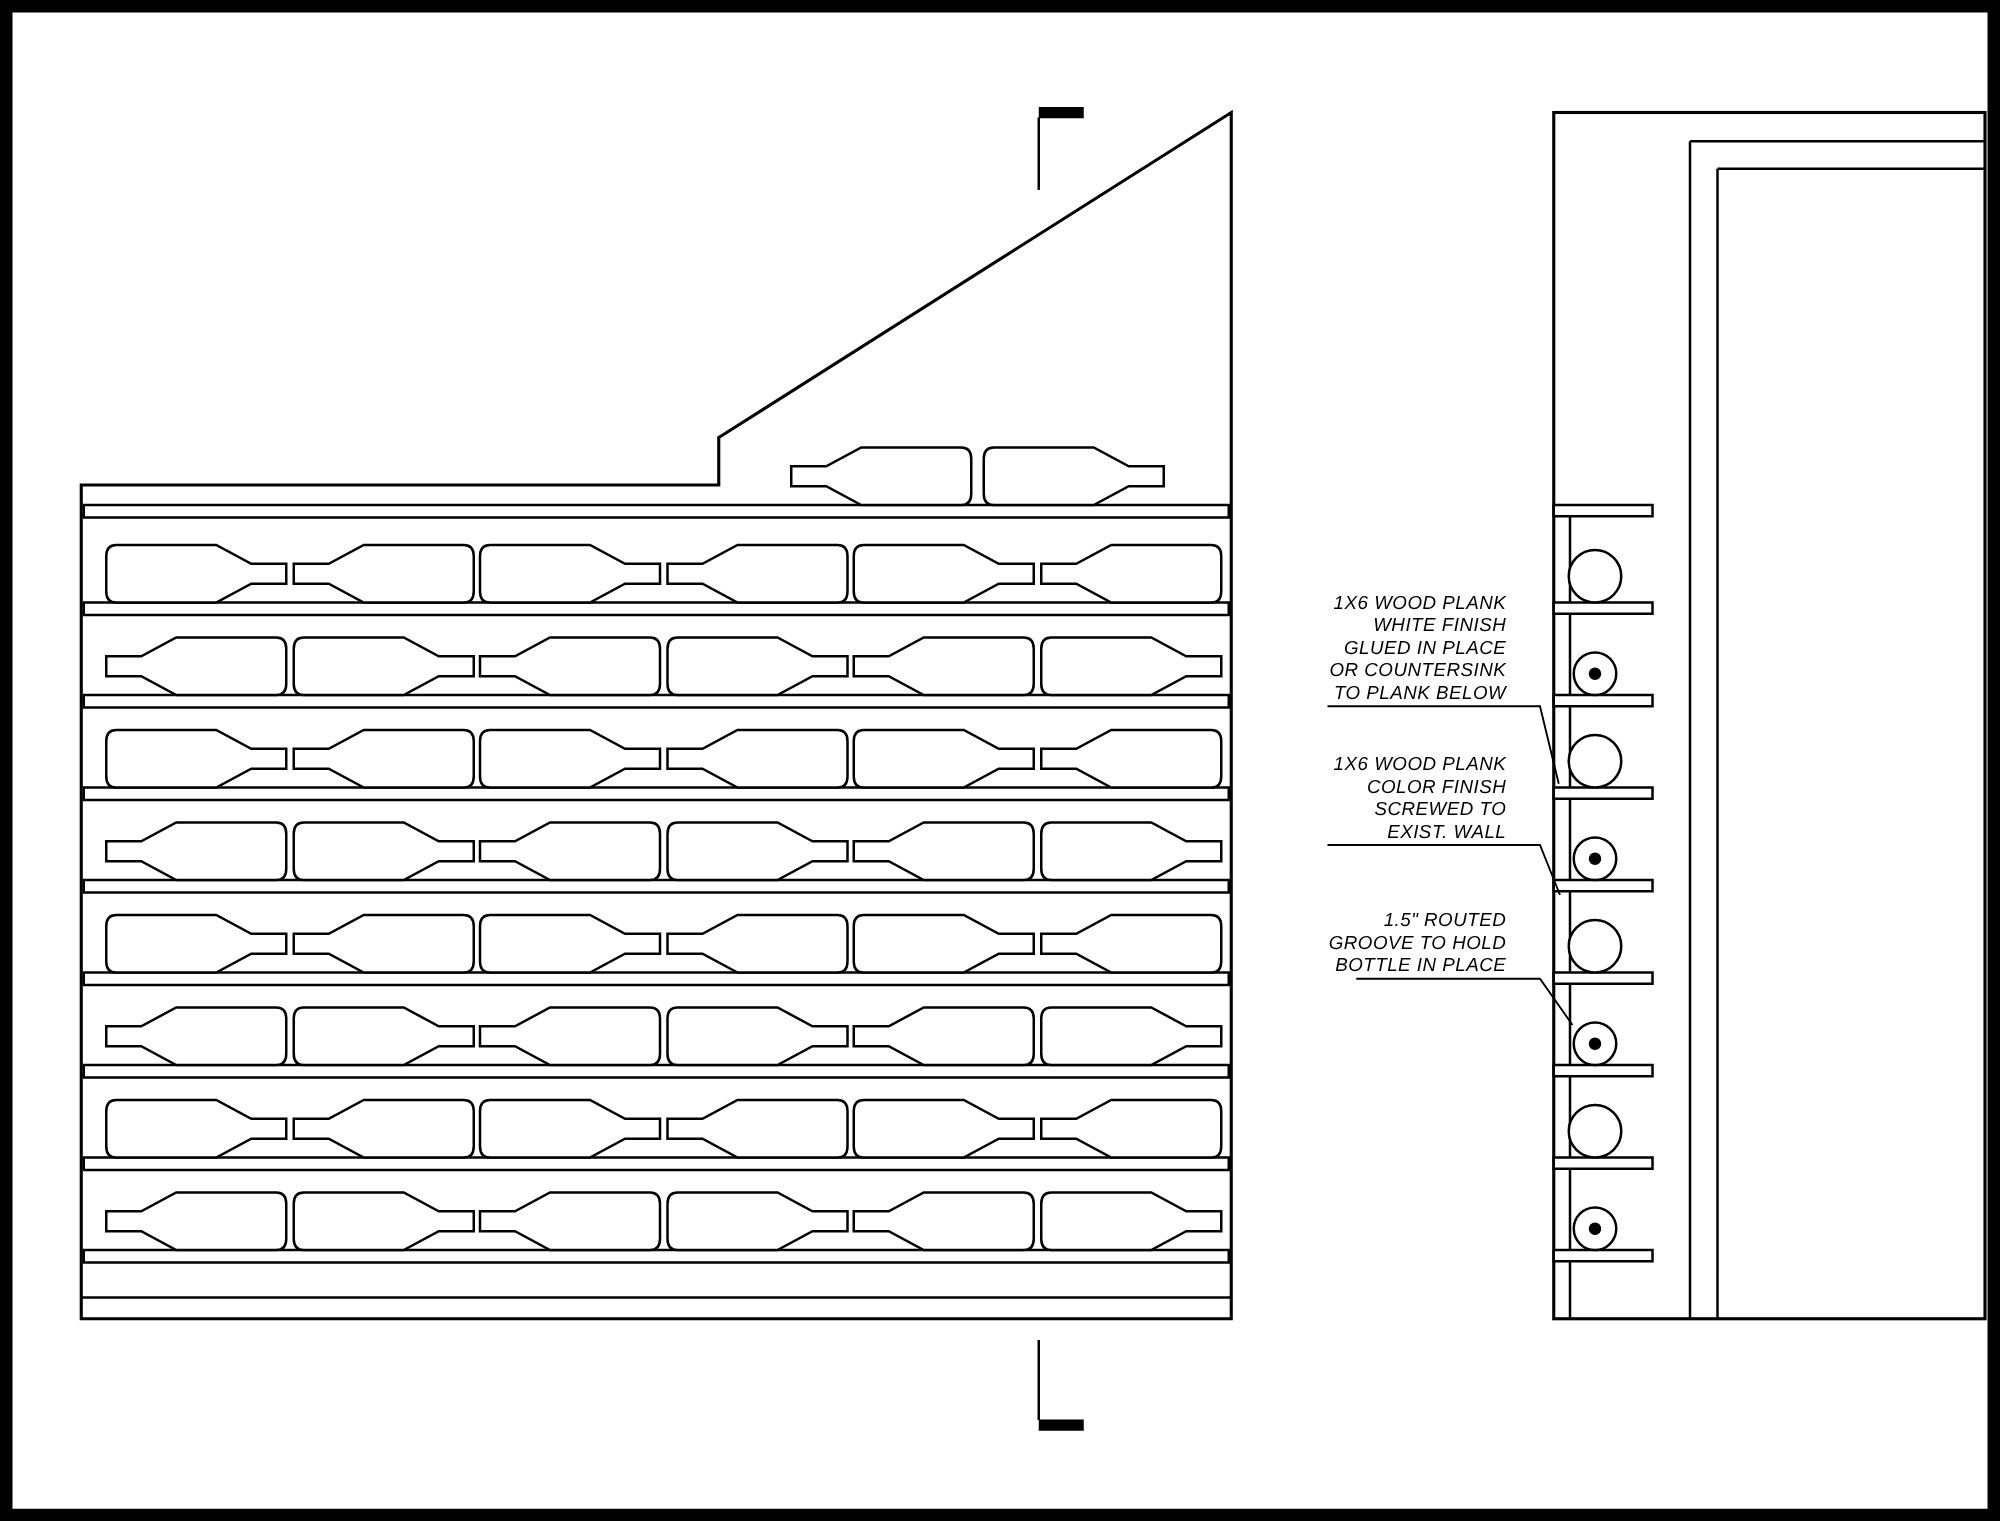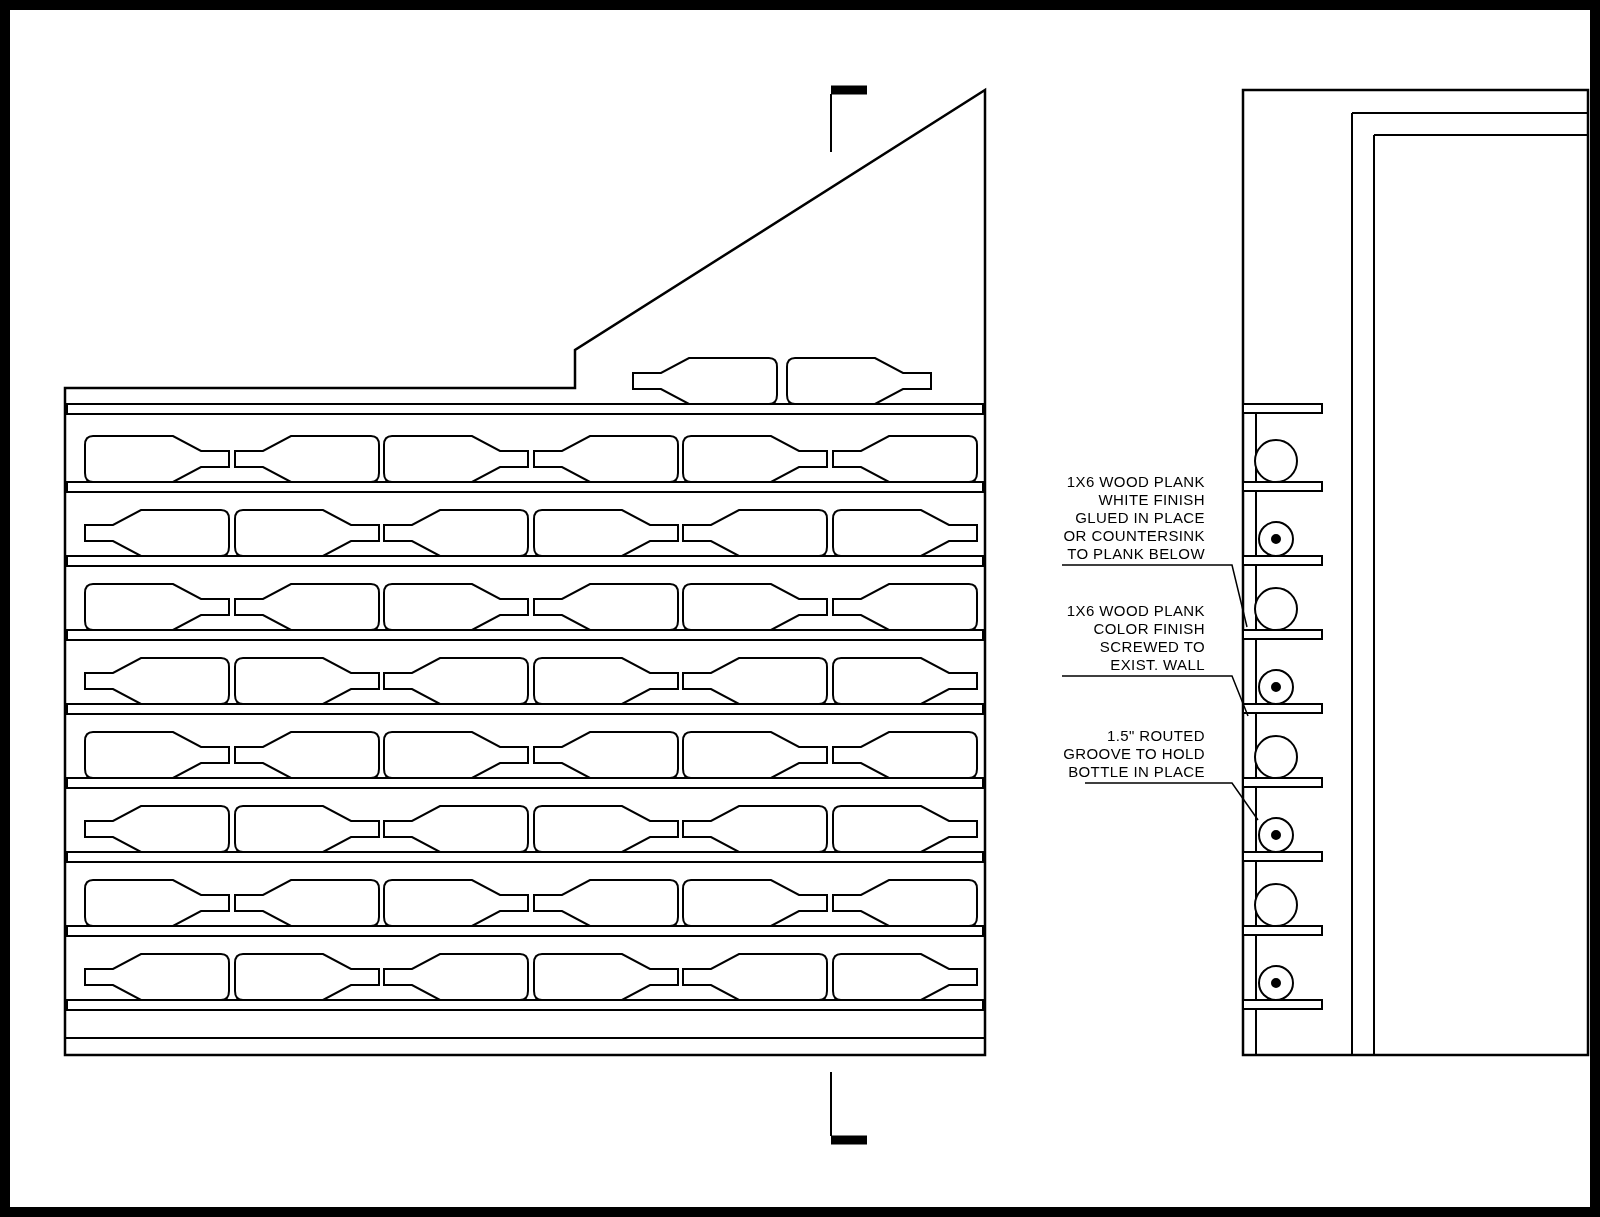--- a/index.html
+++ b/index.html
@@ -8,20 +8,21 @@
     background: #ffffff;
     width: 1600px;
     height: 1217px;
     overflow: hidden;
   }
   .sheet {
     width: 1600px;
     height: 1217px;
     position: relative;
     background: #ffffff;
+    font-style: italic;
   }
   svg { display: block; }
   svg text {
     font-family: "Liberation Sans", sans-serif;
     font-size: 15px;
     letter-spacing: 0.4px;
     fill: #000000;
     stroke: none;
   }
   .ink   { stroke: #000000; fill: none; }

